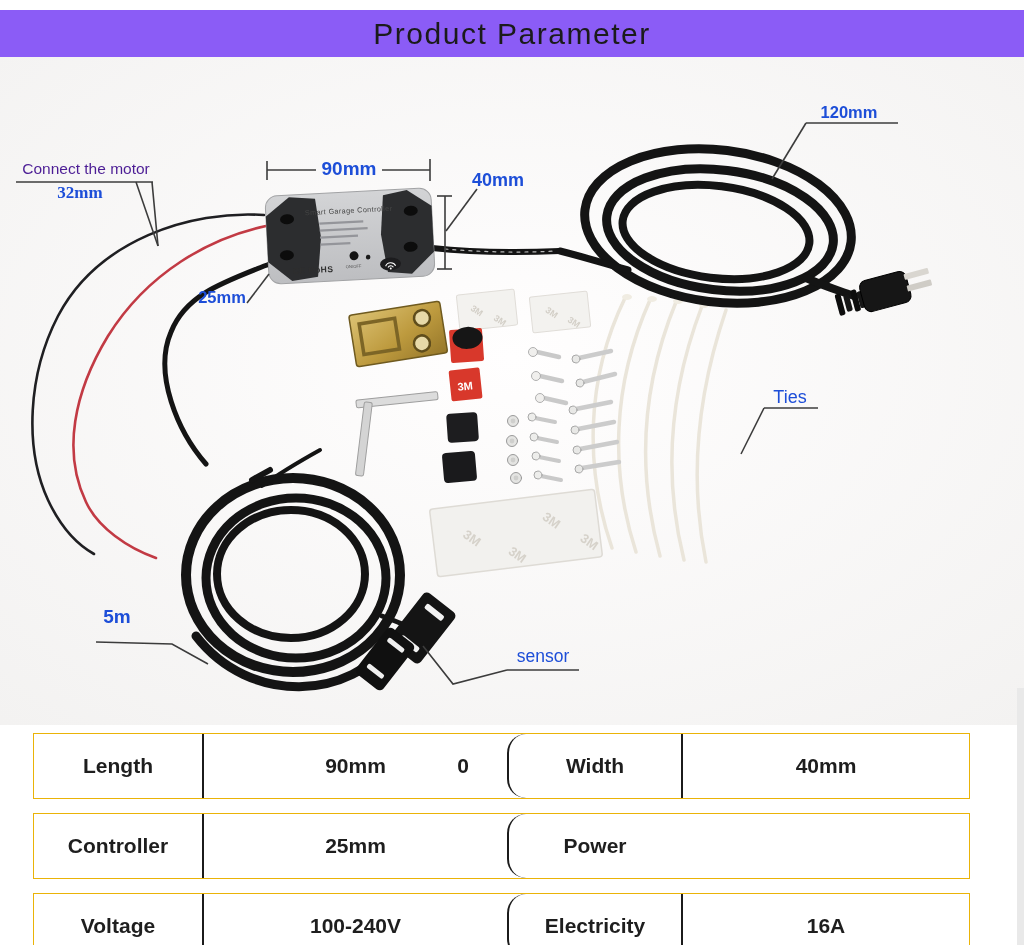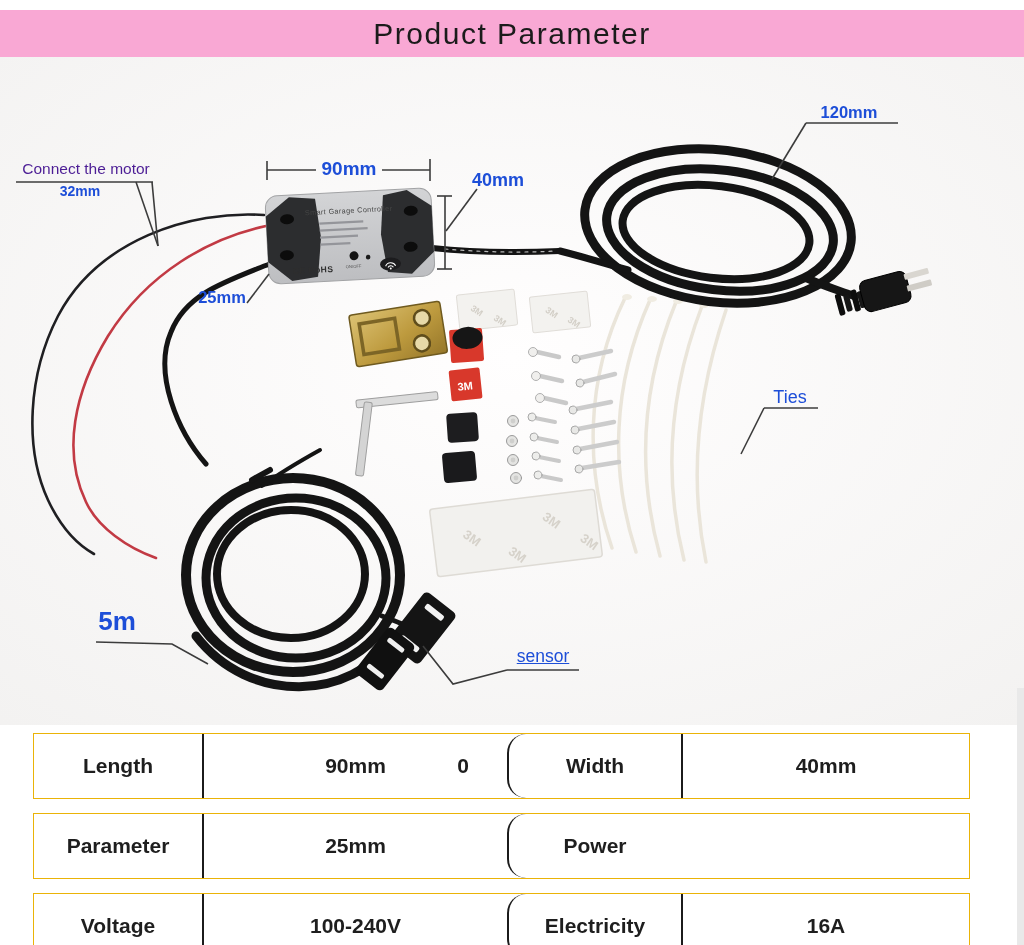--- a/index.html
+++ b/index.html
@@ -3,21 +3,21 @@
 <meta charset="utf-8">
 <style>
   html,body{margin:0;padding:0;background:#fff;}
   #stage{
     position:relative;width:1024px;height:945px;overflow:hidden;
     background:#ffffff;font-family:"Liberation Sans",sans-serif;
   }
   
   .banner{
     position:absolute;left:0;top:10px;width:1024px;height:47px;
-    background:#f9a8d4;display:flex;align-items:center;justify-content:center;
+    background:#8b5cf6;display:flex;align-items:center;justify-content:center;
   }
   .banner h1{
     margin:0;font-size:30px;font-weight:500;color:#1b1b1b;letter-spacing:1.5px;
     font-family:"Liberation Sans",sans-serif;
   }
   
   #photo-svg{position:absolute;left:0;top:0;width:1024px;height:945px;}
   
   .lbl{position:absolute;color:#1d4ed8;white-space:nowrap;transform:translateX(-50%);}
   .lbl.dim{font-weight:700;}
@@ -269,41 +269,41 @@
       <polyline points="96,642 172,644 208,664"></polyline>
 
       <line x1="507" y1="670" x2="579" y2="670"></line>
         <polyline points="507,670 453,684 423,646"></polyline>
     </g>
   </svg>
 
   <div class="cm-wrap">
     <div class="cm-text">Connect the motor</div>
   </div>
-  <div class="lbl dim" style="left:80px;top:183px;font-size:14px;">32mm</div>
+  <div class="lbl dim" style="left:80px;top:183px;font-size:17px;font-family:Liberation Serif, serif;">32mm</div>
   <div class="lbl dim" style="left:349px;top:158px;font-size:19px;">90mm</div>
   <div class="lbl dim" style="left:498px;top:170px;font-size:18px;">40mm</div>
   <div class="lbl dim" style="left:849px;top:103px;font-size:16.5px;">120mm</div>
   <div class="lbl dim" style="left:222px;top:288px;font-size:16.5px;">25mm</div>
   <div class="lbl" style="left:790px;top:387px;font-size:18px;">Ties</div>
-  <div class="lbl dim" style="left:117px;top:606px;font-size:26px;">5m</div>
-  <div class="lbl" style="left:543px;top:646px;font-size:17.5px;text-decoration:underline;">sensor</div>
+  <div class="lbl dim" style="left:117px;top:606px;font-size:19px;">5m</div>
+  <div class="lbl" style="left:543px;top:646px;font-size:17.5px;">sensor</div>
 
   <div class="spec-table">
     <div class="spec-row">
       <div class="cell c0">Length</div>
       <div class="cell c1">
         <span>90mm</span>
         <span class="stray">0</span>
       </div>
       <div class="cell c2">Width</div>
       <div class="cell c3">40mm</div>
     </div>
     <div class="spec-row">
-      <div class="cell c0">Parameter</div>
+      <div class="cell c0">Controller</div>
       <div class="cell c1">25mm</div>
       <div class="cell c2">Power</div>
     </div>
     <div class="spec-row">
       <div class="cell c0">Voltage</div>
       <div class="cell c1">100-240V</div>
       <div class="cell c2">Electricity</div>
       <div class="cell c3">16A</div>
     </div>
   </div>

